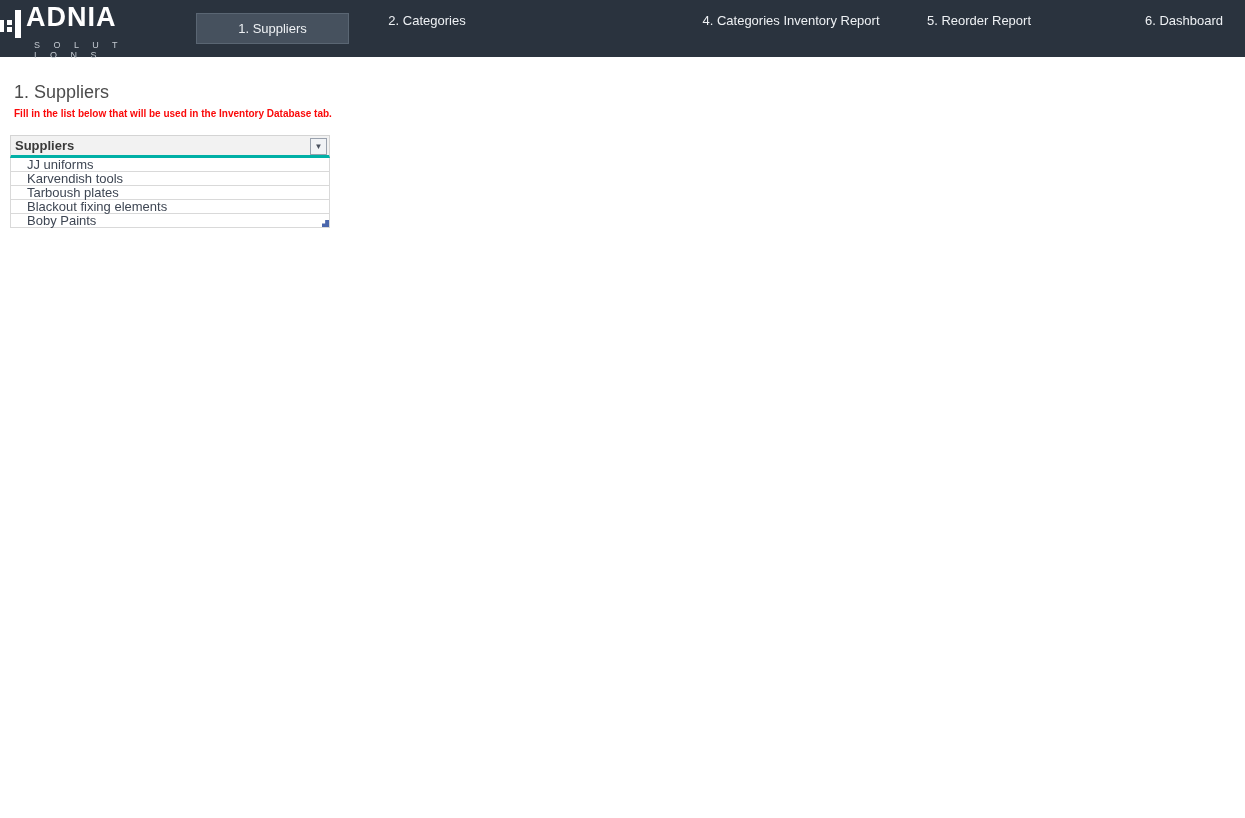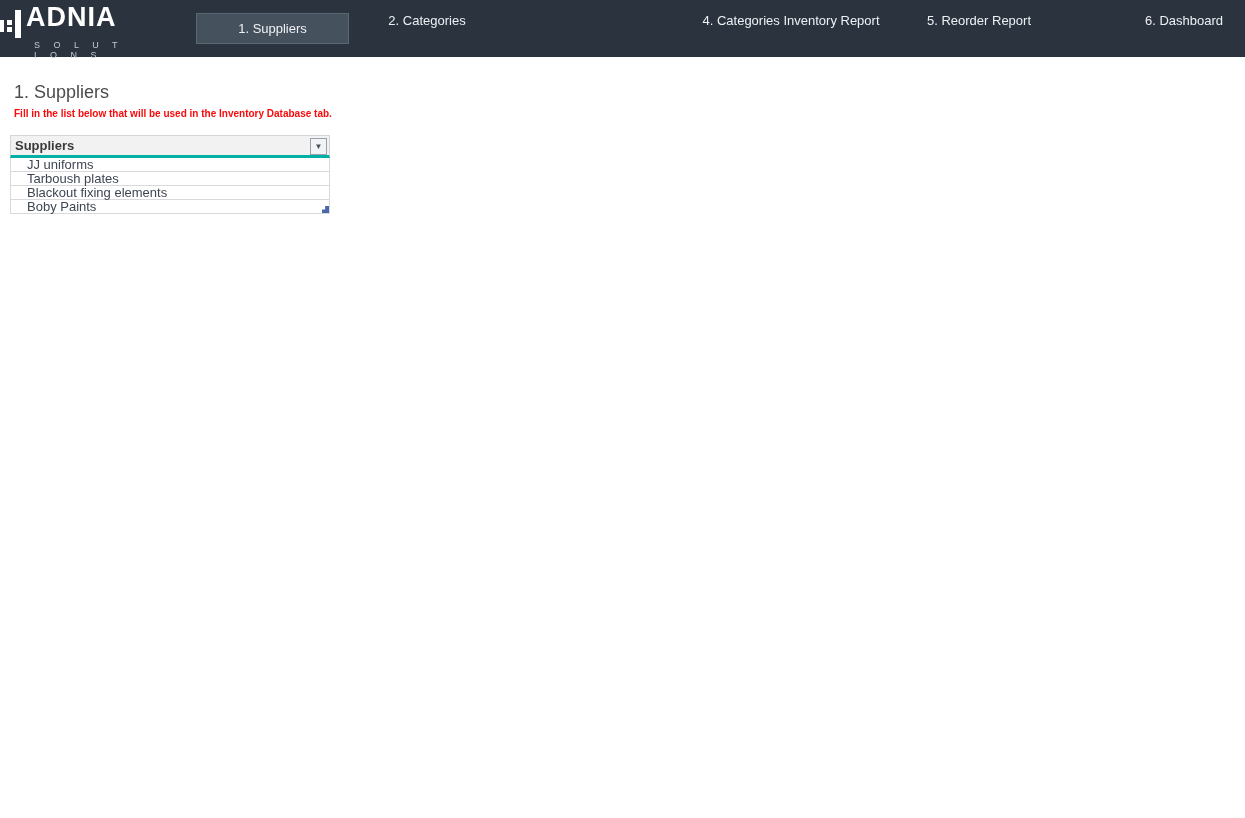--- a/index.html
+++ b/index.html
@@ -137,17 +137,18 @@
 <div class="page-note">Fill in the list below that will be used in the Inventory Database tab.</div>
 
 <div class="sup-table">
   <div class="sup-header">
     <span class="sup-header-label">Suppliers</span>
     <div class="filter-btn">
       <span class="glyph">▼</span>
     </div>
   </div>
   <div class="sup-row">JJ uniforms</div>
+  <div class="sup-row">Karvendish tools</div>
   <div class="sup-row">Tarboush plates</div>
   <div class="sup-row">Blackout fixing elements</div>
   <div class="sup-row">Boby Paints</div>
   <div class="resize-handle"></div>
 </div>
 
 </body></html>

